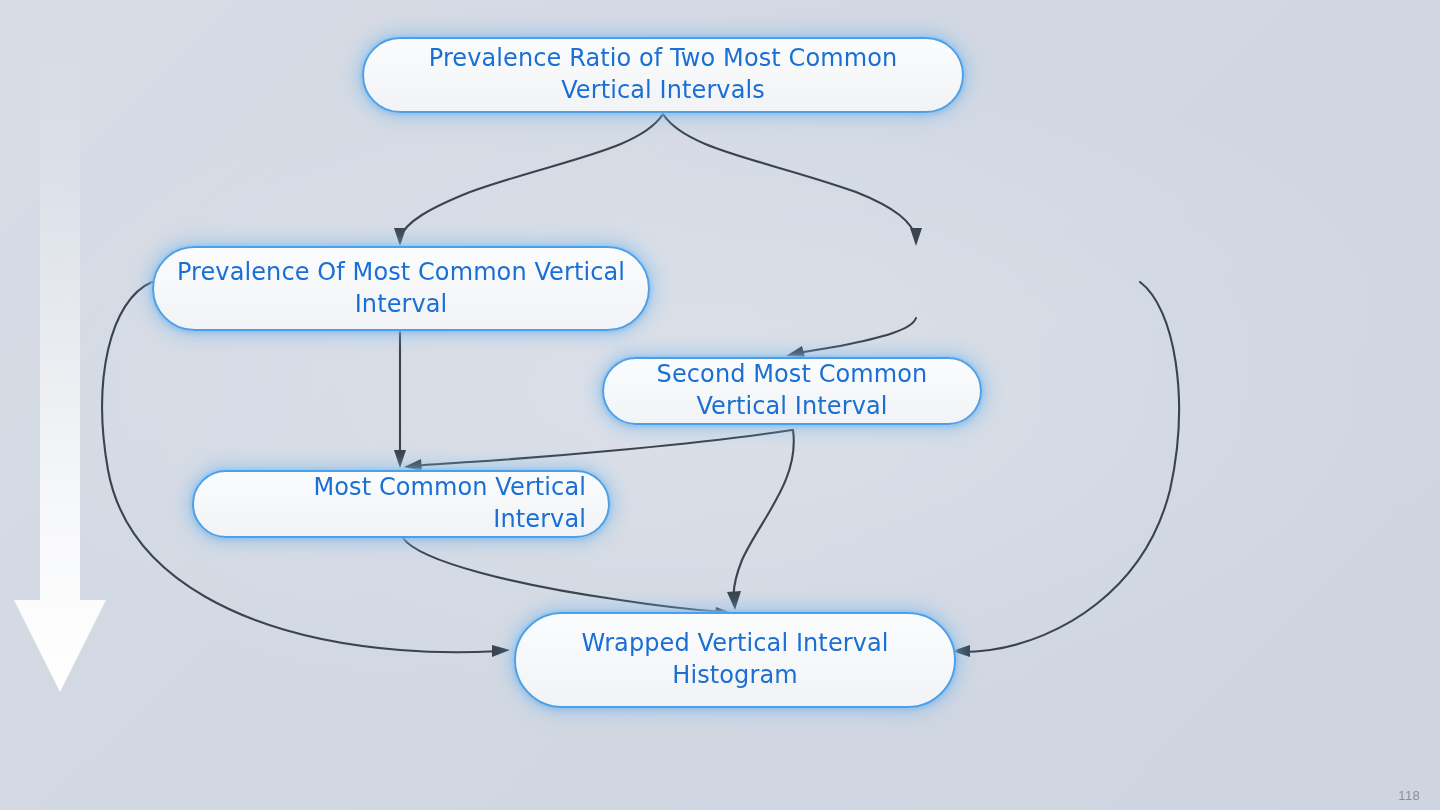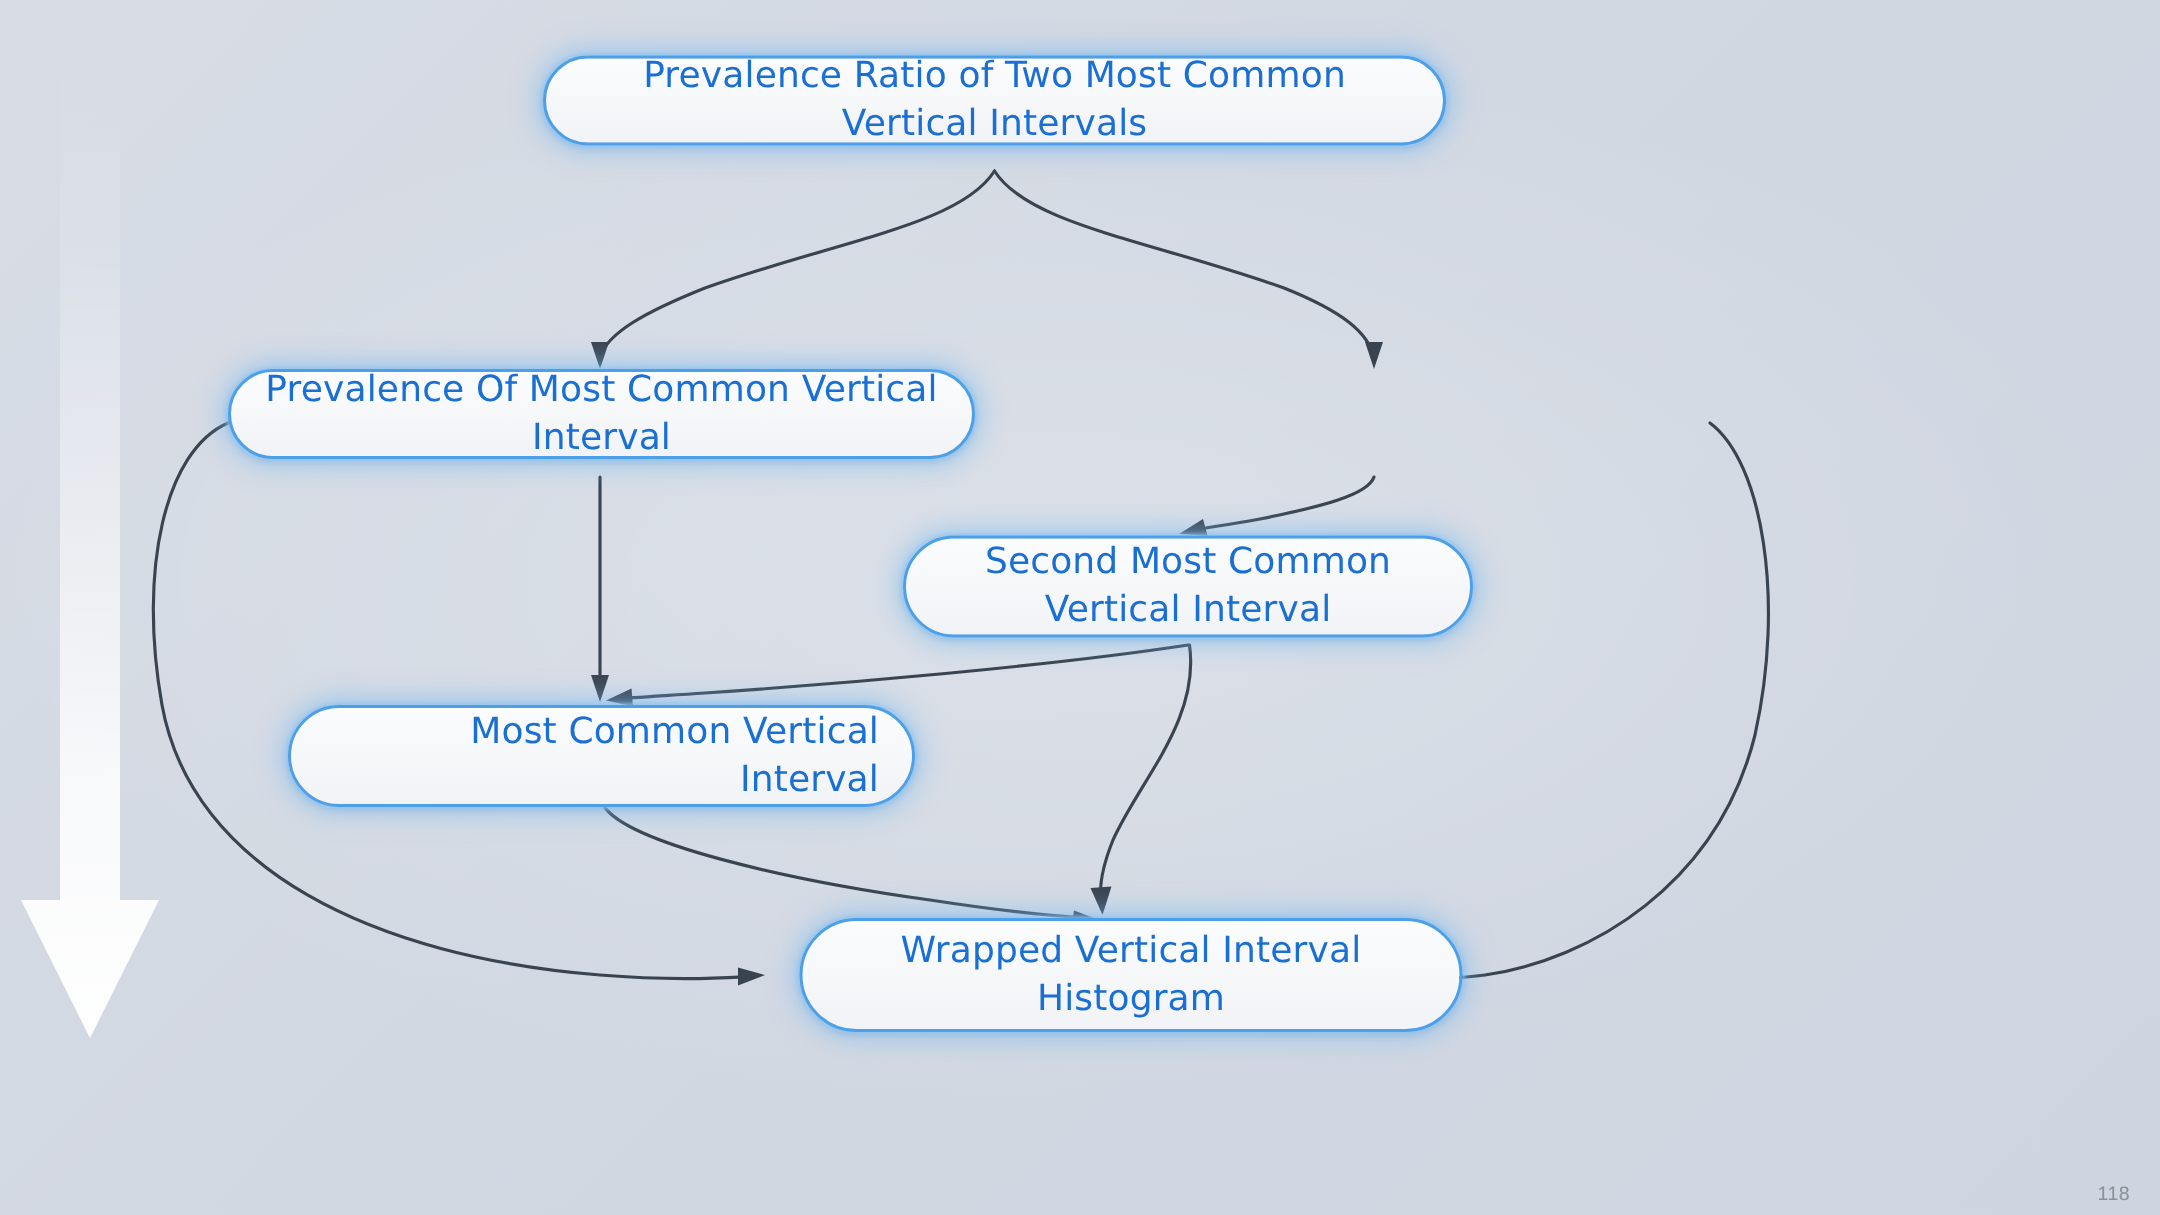--- a/index.html
+++ b/index.html
@@ -75,26 +75,26 @@
        0 2px 5px rgba(60, 90, 130, 0.16);
     padding: 4px 22px;
     z-index: 3;
   }
   .node .label {
     display: block;
     width: 100%;
     white-space: pre-line;
   }
 
-  #node-prevalence-ratio        { left: 362px;  top: 37px;  width: 602px; height: 60px; }
-  #node-prevalence-most         { left: 152px;  top: 246px; width: 498px; height: 60px; }
+  #node-prevalence-ratio        { left: 362px;  top: 37px;  width: 602px; height: 76px; }
+  #node-prevalence-most         { left: 152px;  top: 246px; width: 498px; height: 85px; }
   #node-prevalence-second       { left: 692px;  top: 246px; width: 448px; height: 72px; }
   #node-second-most-common      { left: 602px;  top: 357px; width: 380px; height: 68px; }
   #node-most-common             { left: 192px;  top: 470px; width: 418px; height: 68px; text-align: right; }
-  #node-wrapped-histogram       { left: 533px;  top: 612px; width: 442px; height: 76px; }
+  #node-wrapped-histogram       { left: 514px;  top: 612px; width: 442px; height: 96px; }
 
   
   #page-number {
     position: absolute;
     right: 20px;
     bottom: 7px;
     font-family: "Liberation Sans", sans-serif;
     font-size: 13px;
     color: #8c8f95;
     letter-spacing: 0.3px;

